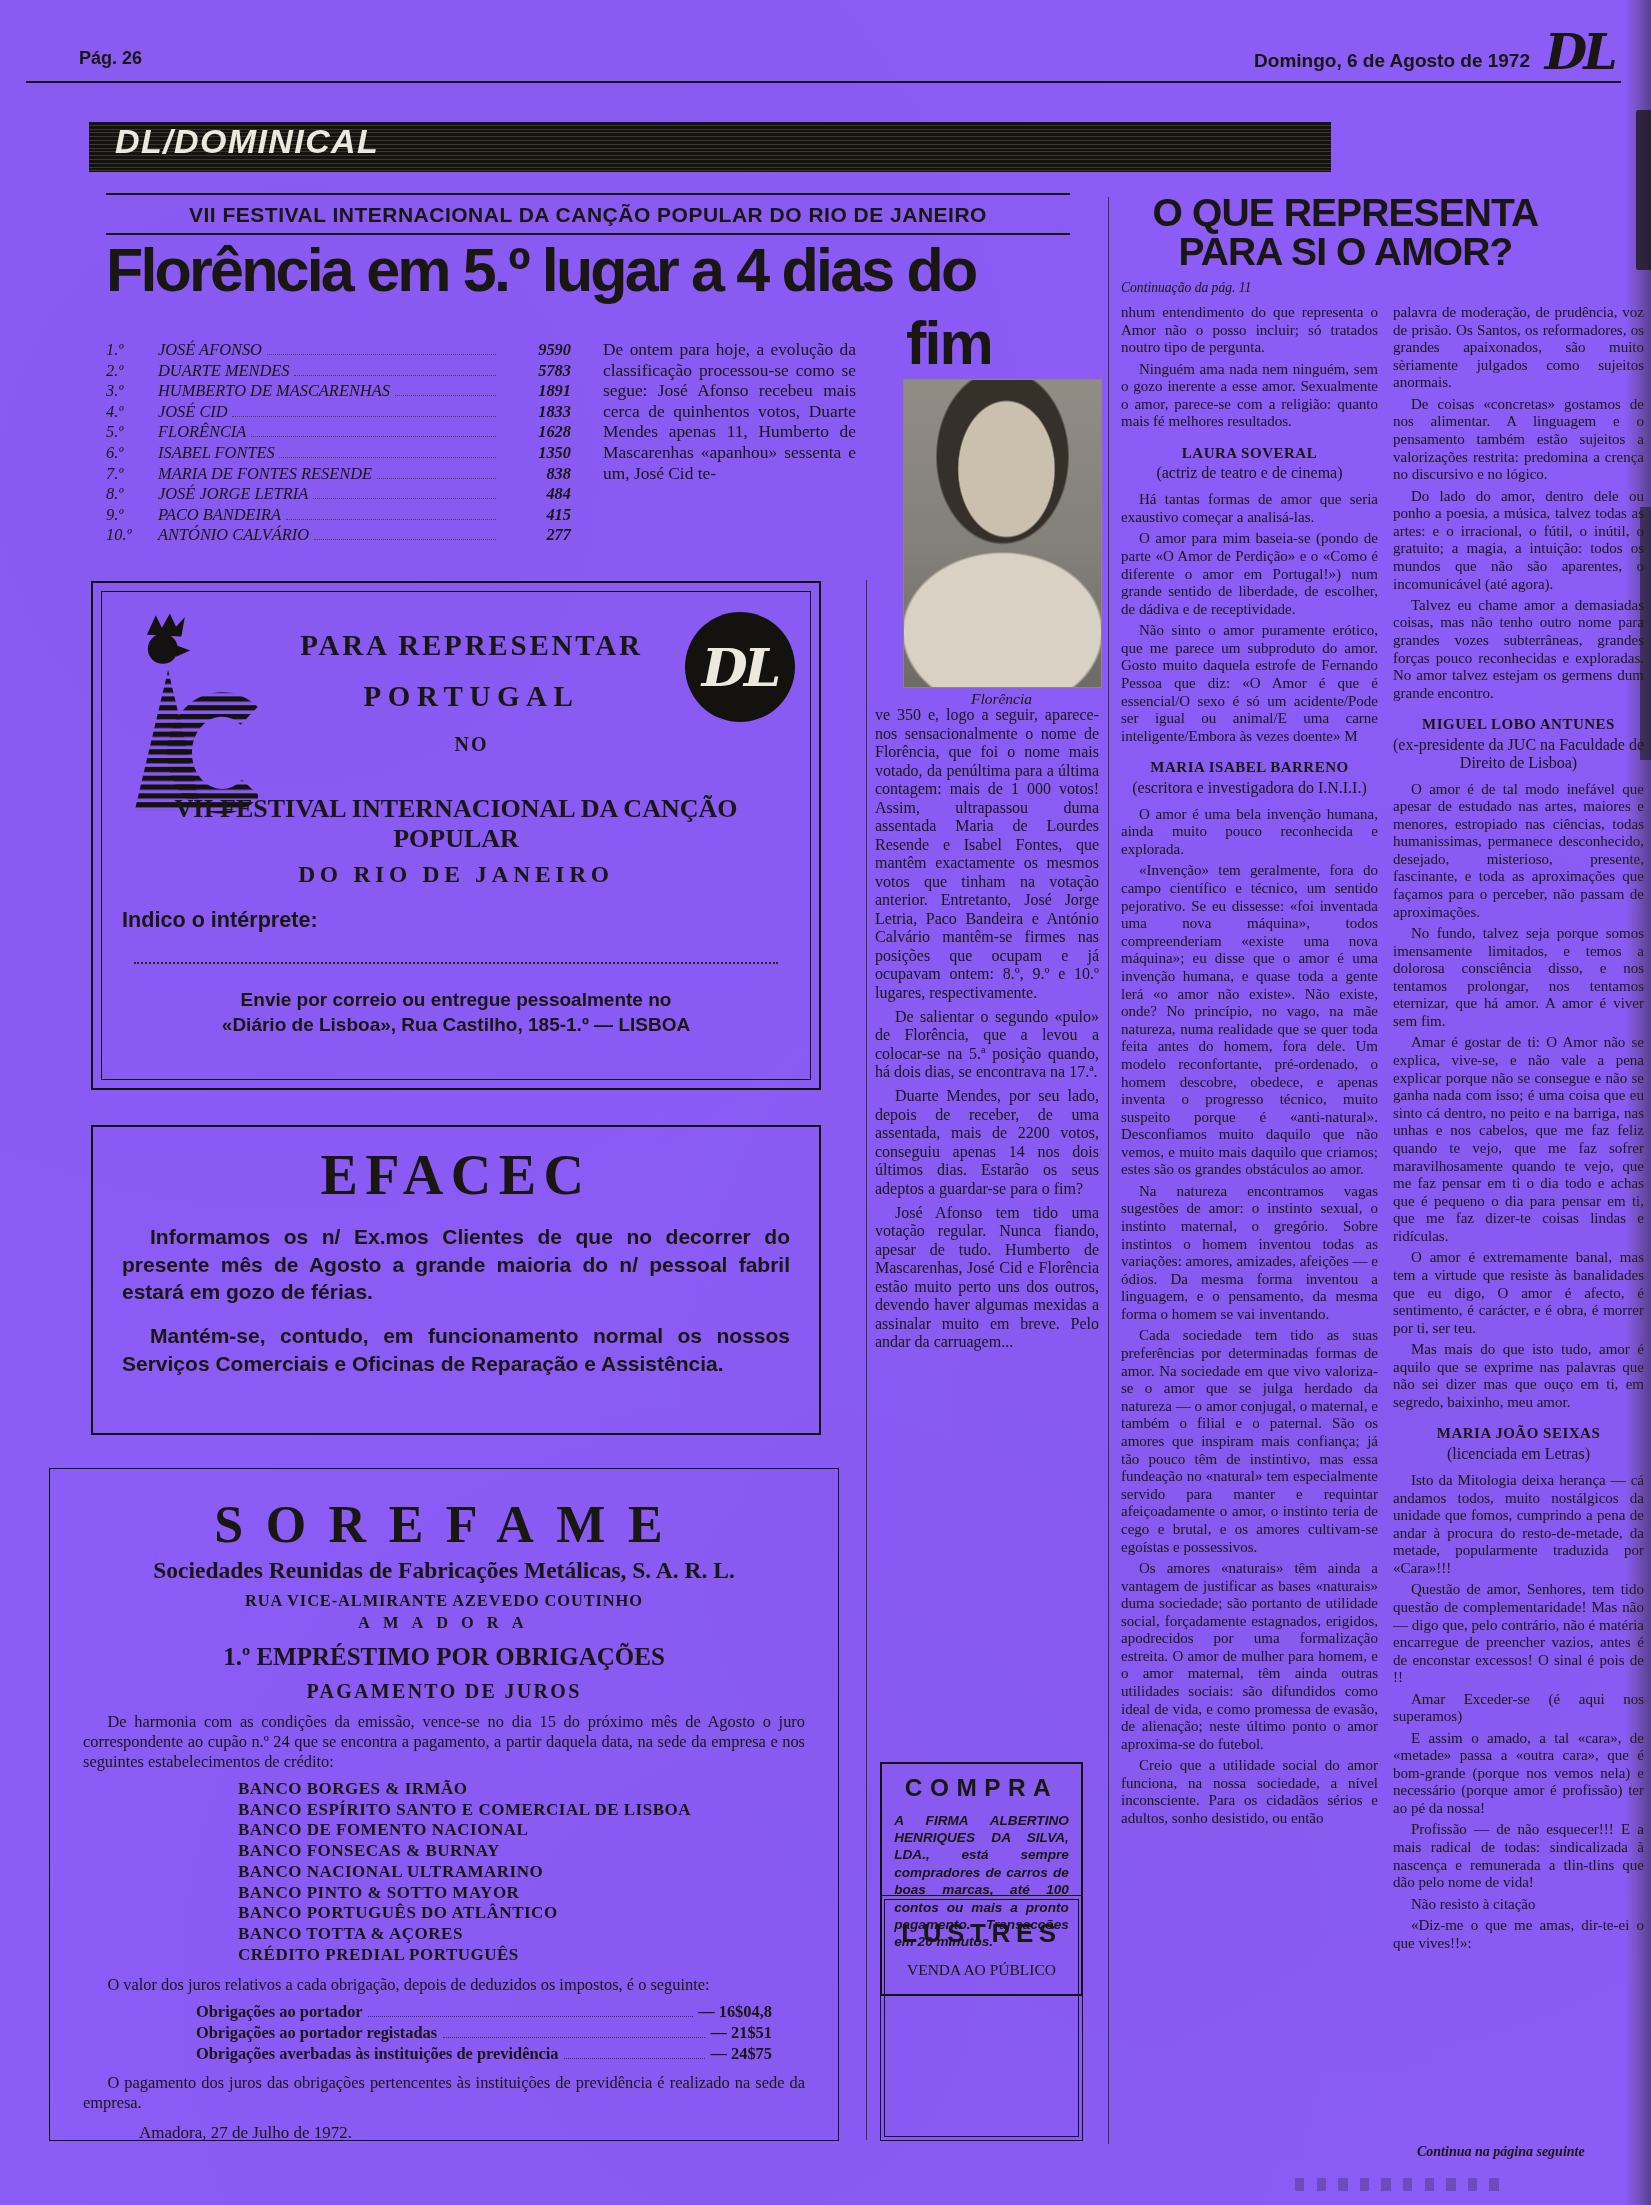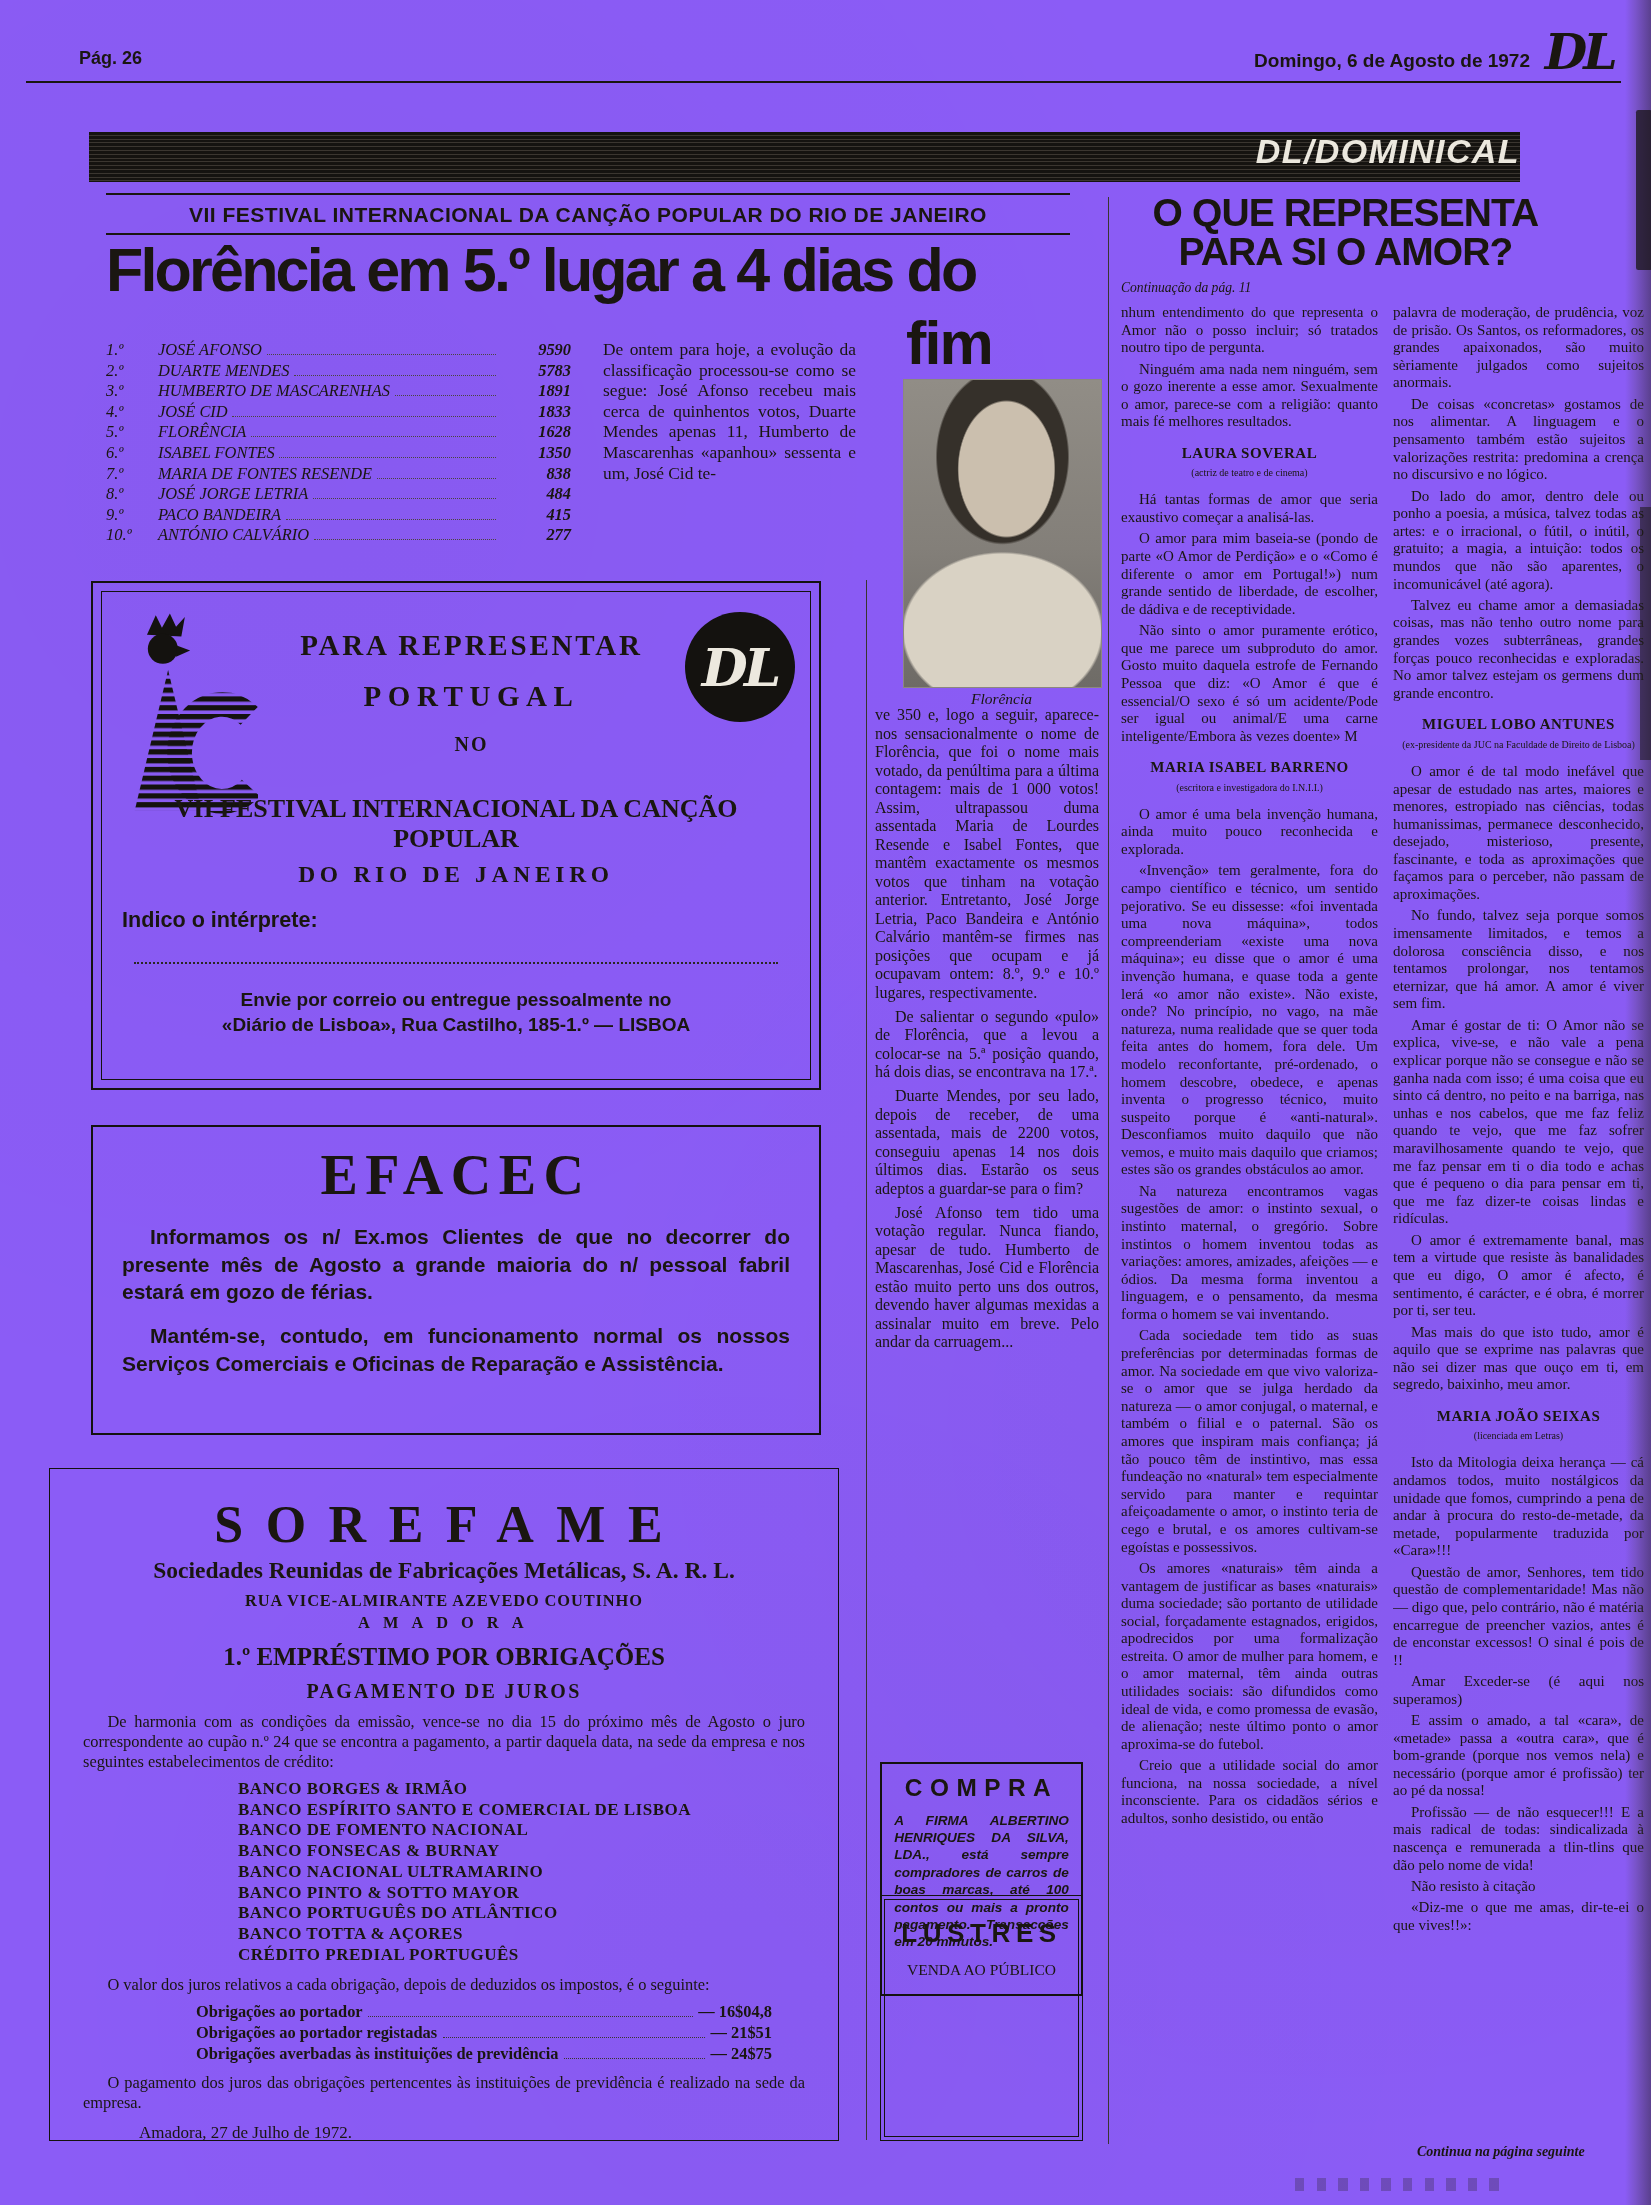--- a/index.html
+++ b/index.html
@@ -11,22 +11,22 @@
                    radial-gradient(circle at 45% 90%,rgba(0,0,0,.025),transparent 35%);}
   .abs{position:absolute;}
 
   
   .hdr-page{left:79px;top:48px;font:bold 18px "Liberation Sans",sans-serif;}
   .hdr-date{right:122px;top:50px;font:bold 19px "Liberation Sans",sans-serif;}
   .dl-glyph{right:38px;top:22.5px;font:italic bold 49px "DejaVu Serif",serif;letter-spacing:-3.8px;}
   .hdr-rule{left:26px;top:81px;width:1595px;height:2.3px;background:#1a1611;}
 
   
-  .banner{left:89px;top:132px;width:1431px;height:50px;
-          background:repeating-linear-gradient(180deg,#151310 0 2.8px,#3b3630 2.8px 3.8px);text-align:right;}
+  .banner{left:89px;top:122px;width:1242px;height:50px;
+          background:repeating-linear-gradient(180deg,#151310 0 2.8px,#3b3630 2.8px 3.8px);}
   .banner span{display:inline-block;margin-left:26px;line-height:50px;
           font:italic bold 34px "Liberation Sans",sans-serif;color:#ece8de;letter-spacing:1.4px;}
 
   
   .kicker{left:106px;top:193px;width:964px;border-top:2.8px solid #1a1611;border-bottom:2.8px solid #1a1611;
           padding:7.5px 0 6.6px;text-align:center;font:bold 21px "Liberation Sans",sans-serif;letter-spacing:0.5px;}
   .headline{left:106px;top:240px;width:999px;font:bold 61px/1 "Liberation Sans",sans-serif;
           letter-spacing:-2.8px;white-space:nowrap;}
   .headline-tail{left:906px;top:313px;font:bold 61px/1 "Liberation Sans",sans-serif;letter-spacing:-1.9px;}
 
@@ -103,21 +103,21 @@
   
   .amor-title{left:1124px;top:194px;width:443px;text-align:center;
           font:bold 39px/0.99 "Liberation Sans",sans-serif;letter-spacing:-0.9px;}
   .amor-cont{left:1121px;top:280px;font:italic 13.6px "Liberation Serif",serif;}
   .am-col{top:304px;height:1837px;overflow:hidden;font:15px/17.6px "Liberation Serif",serif;text-align:justify;}
   .am-col-a{left:1121px;width:257px;}
   .am-col-b{left:1393px;width:251px;}
   .am-p{margin:0 0 3.8px;text-indent:18px;}
   .am-item:first-of-type .am-p{text-indent:0;}
   .am-head{text-align:center;font-weight:bold;margin:14px 0 1.9px;letter-spacing:0.5px;}
-  .am-role{text-align:center;font-size:10px;margin-bottom:9.4px;}
+  .am-role{text-align:center;font-size:16px;margin-bottom:9.4px;}
   .amor-next{left:1417px;top:2144px;font:italic bold 14px "Liberation Serif",serif;}
 
   
   .compra{left:880px;top:1762px;width:203px;height:234px;border:2.3px solid #14120f;box-sizing:border-box;
           padding:10.3px 12.2px;overflow:hidden;}
   .cb-title{text-align:center;font:bold 24.4px "Liberation Sans",sans-serif;letter-spacing:7.5px;margin-bottom:9.4px;}
   .cb-body{font:bold italic 13.6px/1.28 "Liberation Sans",sans-serif;text-align:justify;}
 
   .lustres{left:880px;top:1895px;width:203px;height:246px;border:1.9px solid #14120f;
           outline:0.9px solid #14120f;outline-offset:-5.6px;box-sizing:border-box;

